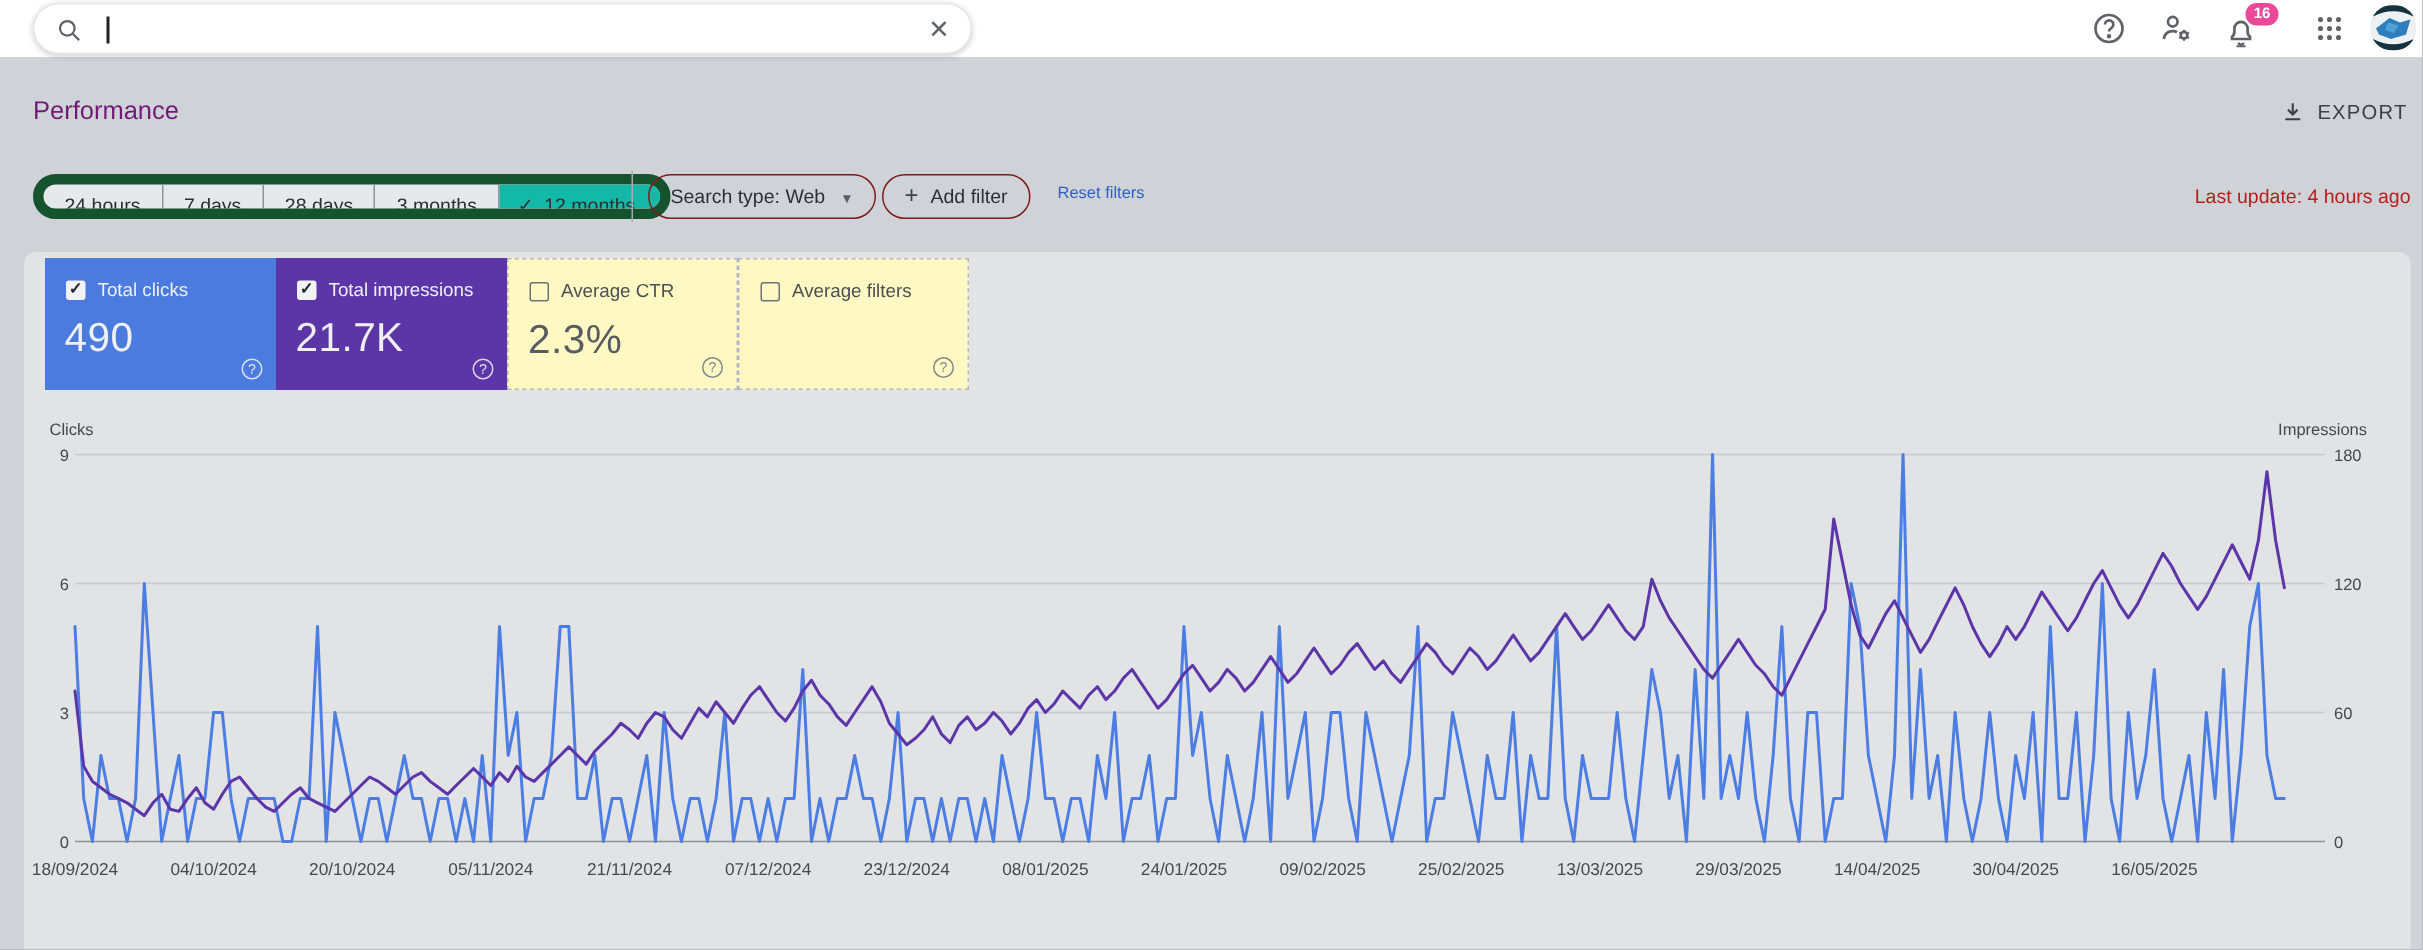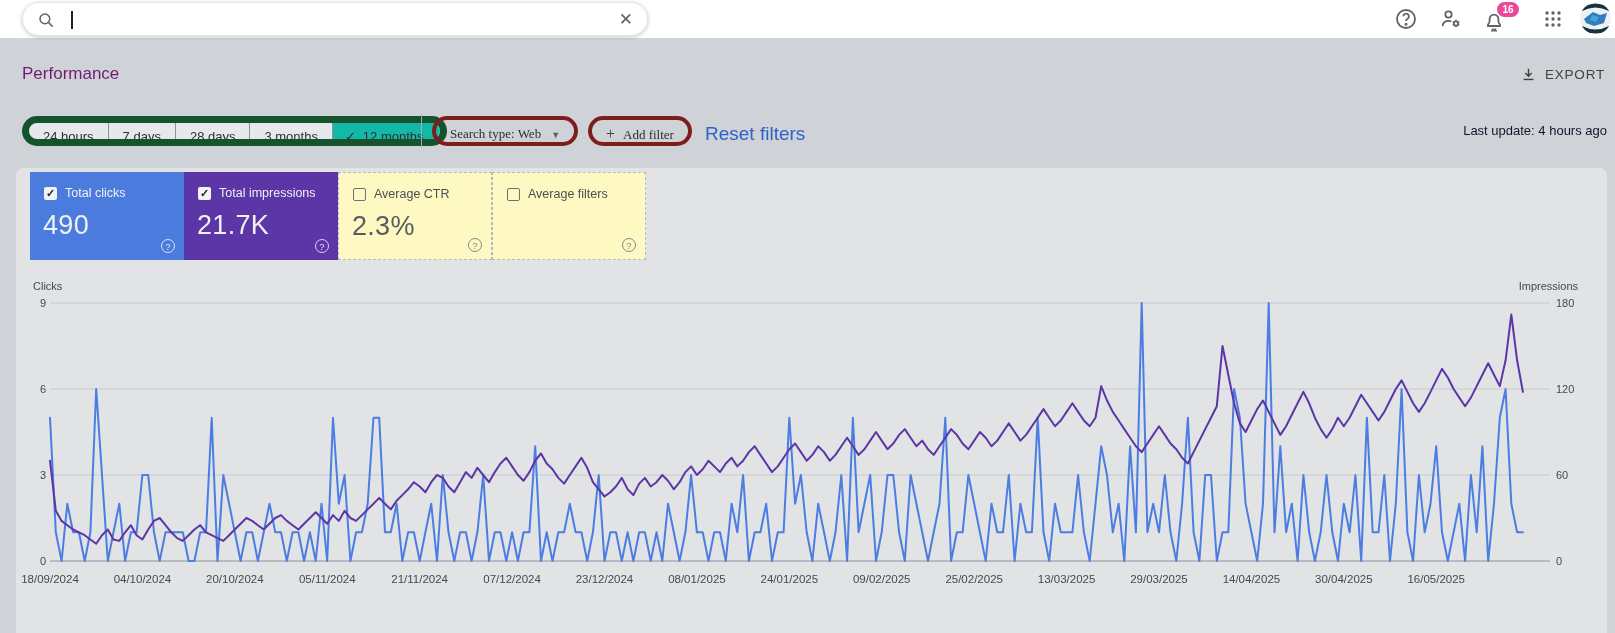--- a/index.html
+++ b/index.html
@@ -26,26 +26,26 @@
   .export-btn span { font-size:13.5px; letter-spacing:.8px; font-weight:500; }
 
   
   .chip-group { position:absolute; left:22px; top:116px; height:30px; display:flex;
                 border:7px solid #14532d; border-radius:15px; overflow:hidden; background:#e6e9ec; }
   .chip { padding:0 14px; font-size:13px; color:#2c2f33; line-height:28px; border-right:1px solid #8d9399; cursor:pointer; white-space:nowrap; }
   .chip:last-child { border-right:none; }
   .chip.selected { background:#14b8a6; padding:0 16px 0 12px;text-align:right; }
   .chip .check { margin-right:7px; font-size:13px; }
   .v-divider { position:absolute; left:421px; top:114px; width:1px; height:34px; background:#a7acb2; }
-  .pill-btn { position:absolute; top:116px; height:30px; border:4px solid #7f1d1d; border-radius:15px;
-              font-size:13px; color:#2c2f33; line-height:28px; padding:0 14px; cursor:pointer; white-space:nowrap;font-family:Liberation Serif, serif; }
+  .pill-btn { position:absolute; top:116px; height:30px; border:1px solid #7f1d1d; border-radius:15px;
+              font-size:13px; color:#2c2f33; line-height:28px; padding:0 14px; cursor:pointer; white-space:nowrap; }
   .pill-caret { font-size:9px; color:#5a5e63; margin-left:10px; }
   .plus { font-size:16px; margin-right:8px; color:#3d4145; }
-  .reset-link { position:absolute; left:705px; top:123px; font-size:19px; color:#2e62c6; cursor:pointer; }
-  .last-update { position:absolute; right:8px; top:123px; font-size:13px; color:#0f172a; }
+  .reset-link { position:absolute; left:705px; top:123px; font-size:11px; color:#2e62c6; cursor:pointer; }
+  .last-update { position:absolute; right:8px; top:123px; font-size:13px; color:#b91c1c; }
 
   
   .panel { position:absolute; left:16px; top:168px; width:1591px; height:465px; background:#e1e3e5; border-radius:8px 8px 0 0; }
   .card { position:absolute; top:172px; width:154px; height:88px; cursor:pointer; }
   .card .row1 { display:flex; align-items:center; gap:8px; padding:14px 0 0 14px; }
   .card .label { font-size:12.5px; }
   .card .value { font-size:27px; font-weight:400; padding:10px 0 0 13px; letter-spacing:.3px; }
   .card.sel .label, .card.sel .value { color:#eef0f3; }
   .card.unsel { background:#fef9c3; border:1px dashed #b9b7c7; }
   .card.unsel .label { color:#4b4f54; }

